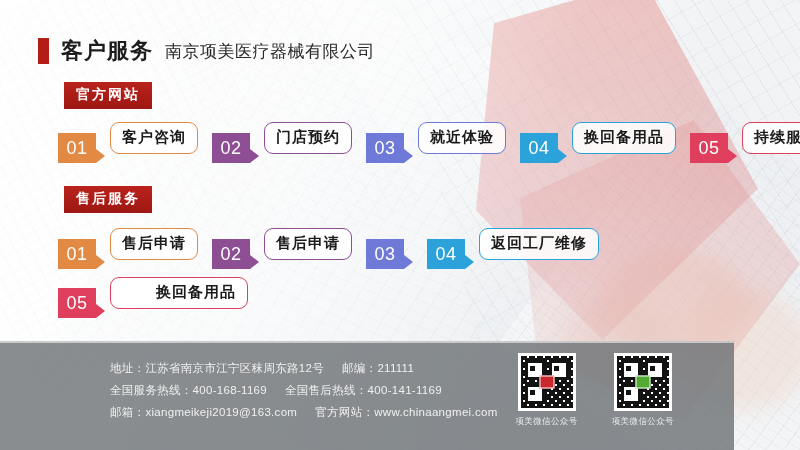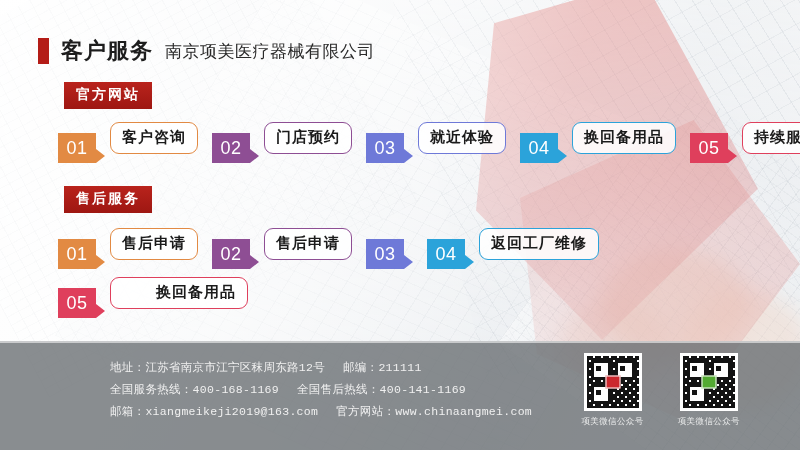--- a/index.html
+++ b/index.html
@@ -103,24 +103,23 @@
     margin-left:5px;
     background:rgba(255,255,255,.86);
     border:1.6px solid #ccc;border-radius:9px;
     padding:5px 11px 6px 11px;
     font-size:15px;font-weight:bold;color:#1b1b1b;letter-spacing:1px;
     white-space:nowrap;
   }
 
   
   .footer{
-    position:absolute;left:0;bottom:0;width:800px;height:107px;
+    position:absolute;left:0;bottom:0;width:734px;height:107px;
     background:rgba(108,112,116,.80);
     border-top:2px solid rgba(255,255,255,.55);
-    font-family:Liberation Mono, monospace;
   }
   .f-text{position:absolute;left:110px;top:14px;color:#f0f0f0;}
   .f-line{font-size:11.5px;line-height:22px;letter-spacing:.3px;white-space:nowrap;}
   .f-line span.gap{display:inline-block;width:18px;}
   .qr-zone{position:absolute;right:60px;top:10px;display:flex;gap:34px;}
   .qr-item{display:flex;flex-direction:column;align-items:center;}
   .qr{
     width:58px;height:58px;background:#fff;padding:3px;position:relative;
     box-sizing:border-box;
   }

